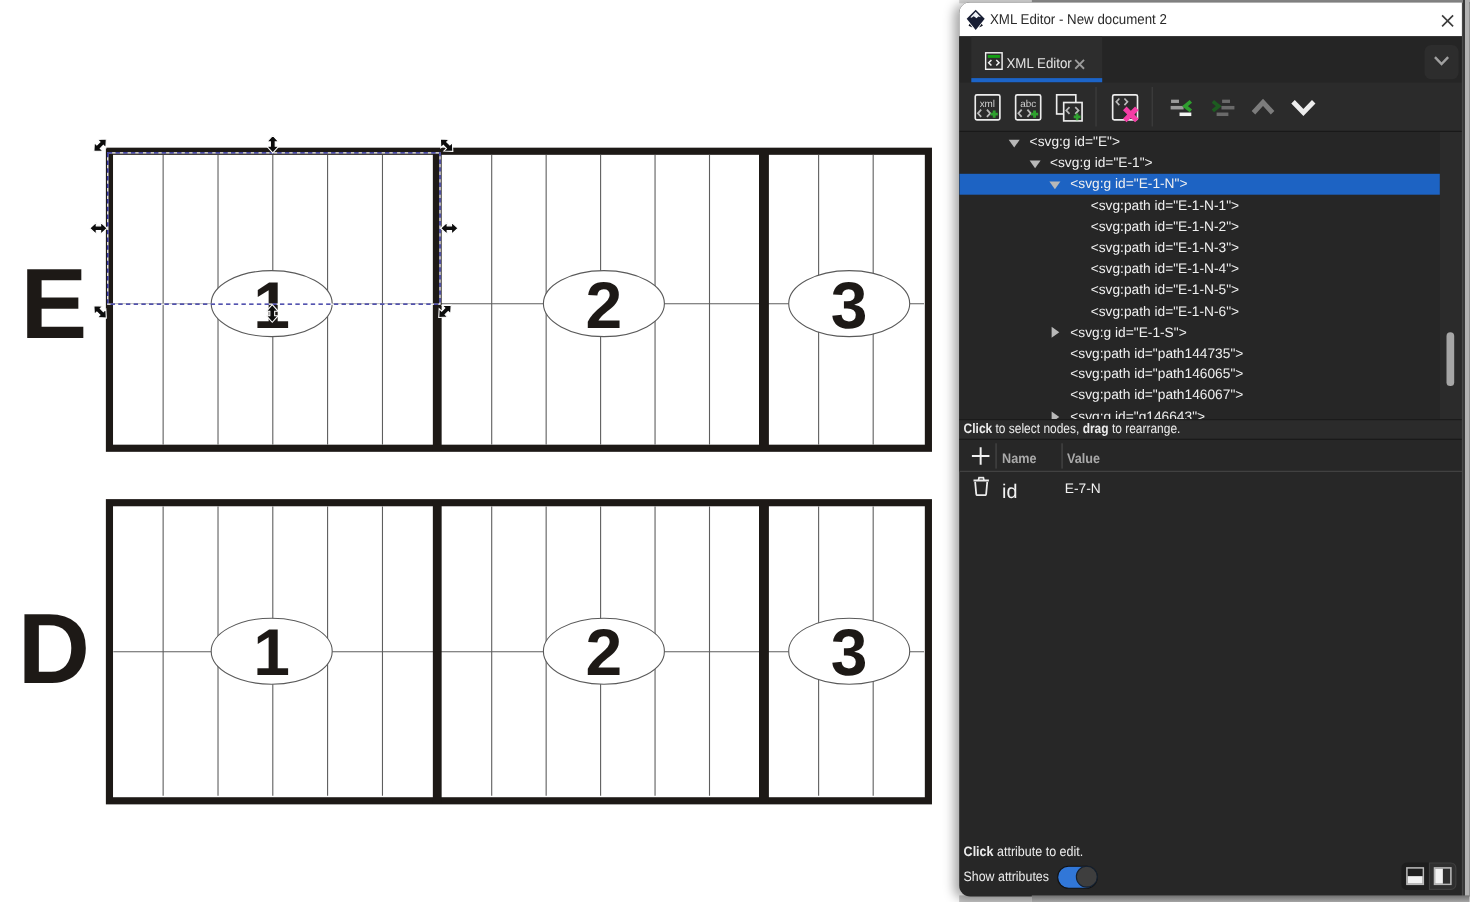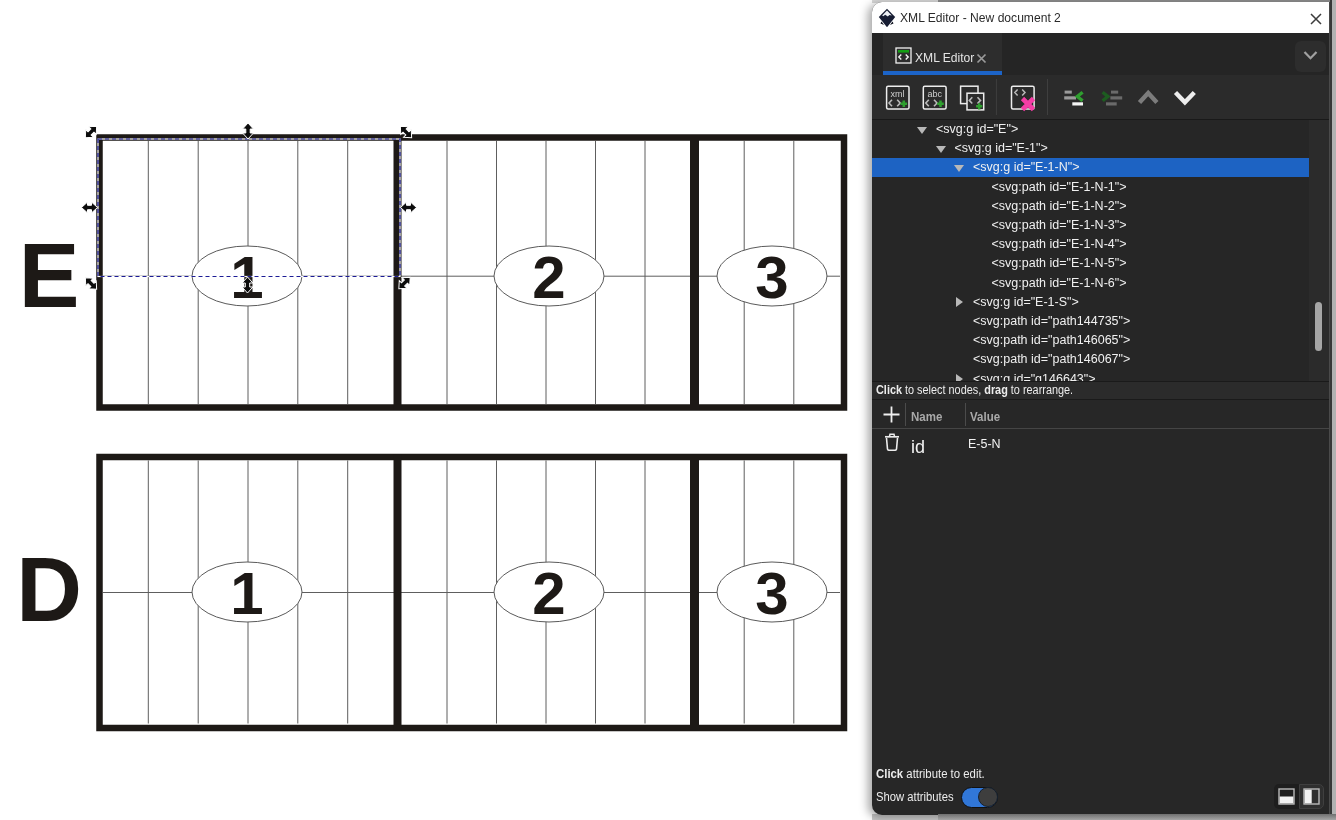--- a/index.html
+++ b/index.html
@@ -278,21 +278,21 @@
   <div class="abs" style="left:98px;top:408px;font-size:12.5px;font-weight:bold;color:#a9a9a9;transform:scaleX(0.92);transform-origin:0 0;">Value</div>
 
   <svg class="abs" style="left:12px;top:431px" width="16" height="18" viewBox="0 0 16 18">
     <path d="M2.5 5 L3.5 16.2 a1.2 1.2 0 0 0 1.2 1 h6.6 a1.2 1.2 0 0 0 1.2 -1 L13.5 5" fill="none" stroke="#ececec" stroke-width="1.6"></path>
     <line x1="1" y1="3.8" x2="15" y2="3.8" stroke="#ececec" stroke-width="1.7"></line>
     <path d="M5.5 3.5 L6 1.2 H10 L10.5 3.5" fill="none" stroke="#ececec" stroke-width="1.5"></path>
   </svg>
 
   <div class="abs" style="left:39px;top:435px;font-size:18px;color:#f2f2f2;">id</div>
 
-  <div class="abs" style="left:96px;top:435px;font-size:12.5px;color:#f2f2f2;">E-5-N</div>
+  <div class="abs" style="left:96px;top:435px;font-size:12.5px;color:#f2f2f2;">E-7-N</div>
 
   <div class="abs" style="left:4px;top:765px;font-size:12.5px;color:#ececec;transform:scaleX(0.91);transform-origin:0 0;white-space:pre;"><b>Click</b> attribute to edit.</div>
 
   <div class="abs" style="left:4px;top:788px;font-size:12.5px;color:#ececec;transform:scaleX(0.90);transform-origin:0 0;white-space:pre;">Show attributes</div>
 
   <div class="abs" style="left:88.6px;top:785px;width:37px;height:20.5px;background:#3177d8;border-radius:10.5px;border:1px solid #111;box-sizing:border-box;"></div>
   <div class="abs" style="left:105.5px;top:784.6px;width:20.5px;height:20.5px;background:#3e3e3e;border-radius:50%;border:1.4px solid #15202e;box-sizing:border-box;"></div>
 
   <div class="abs" style="left:456.7px;top:0;width:1.3px;height:813px;background:#4a4a4a;"></div>
 

